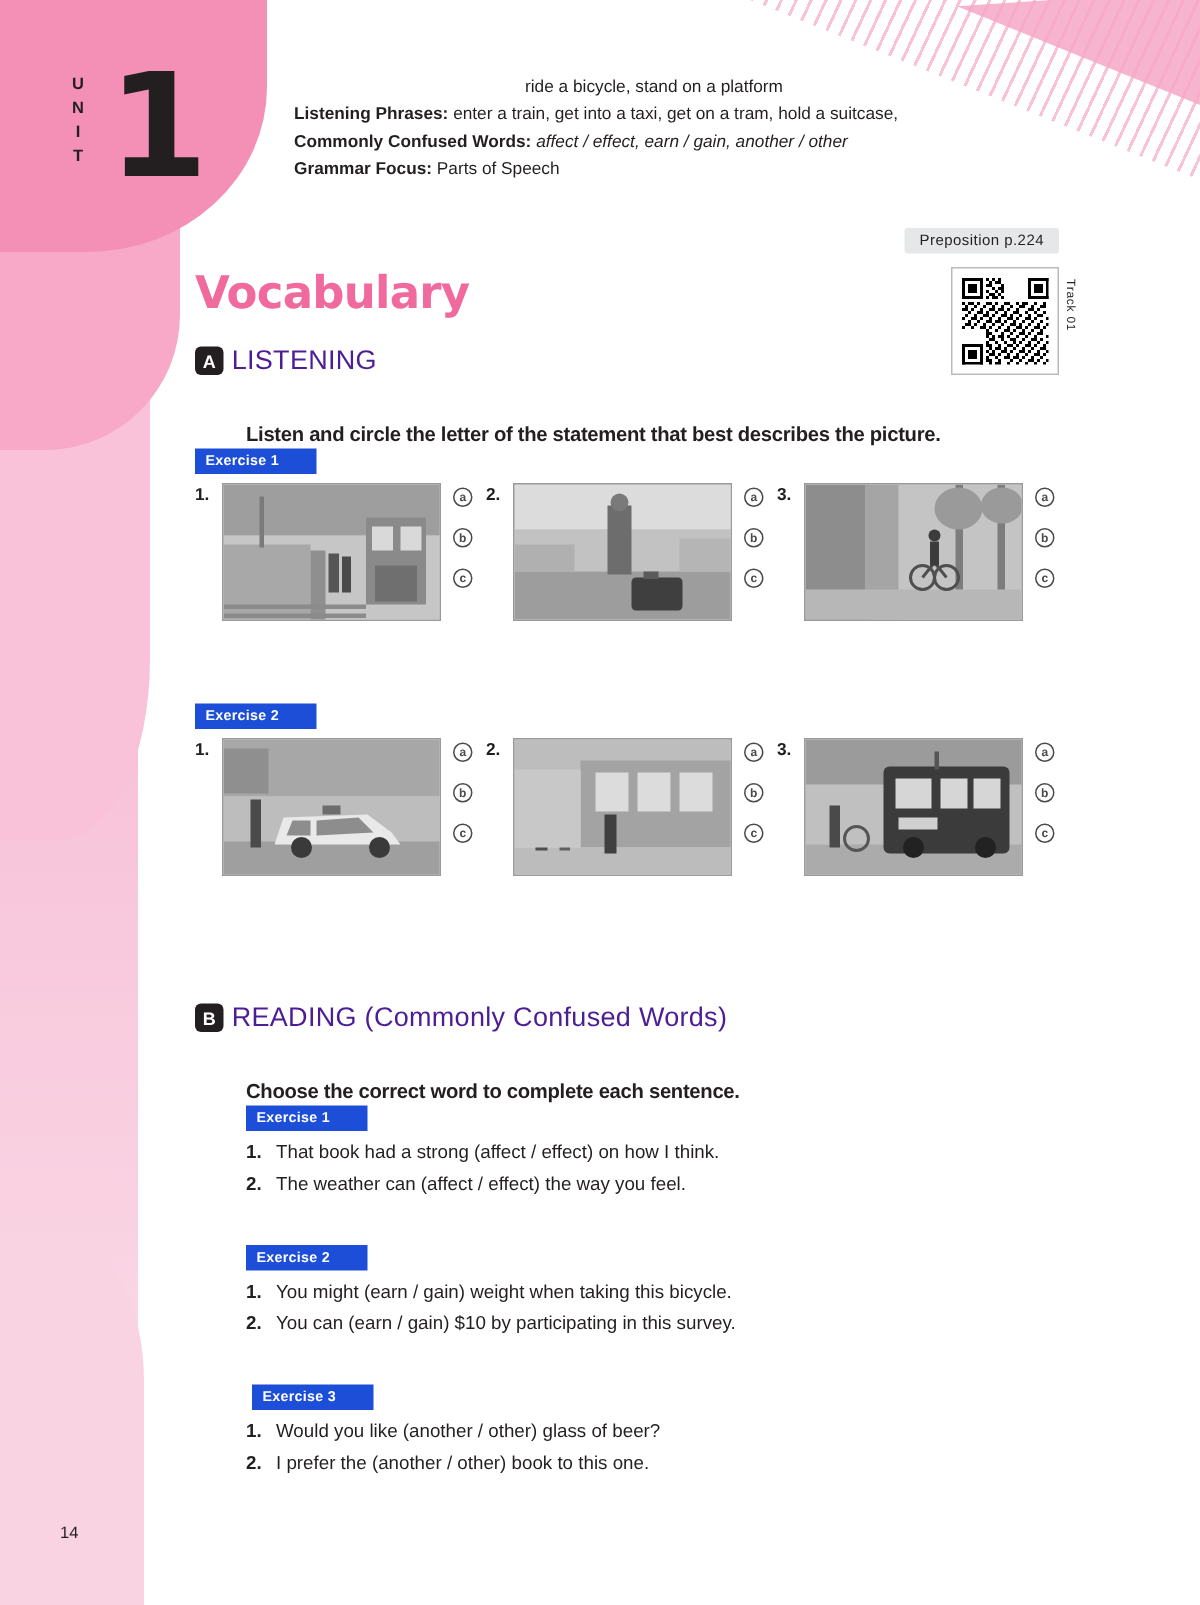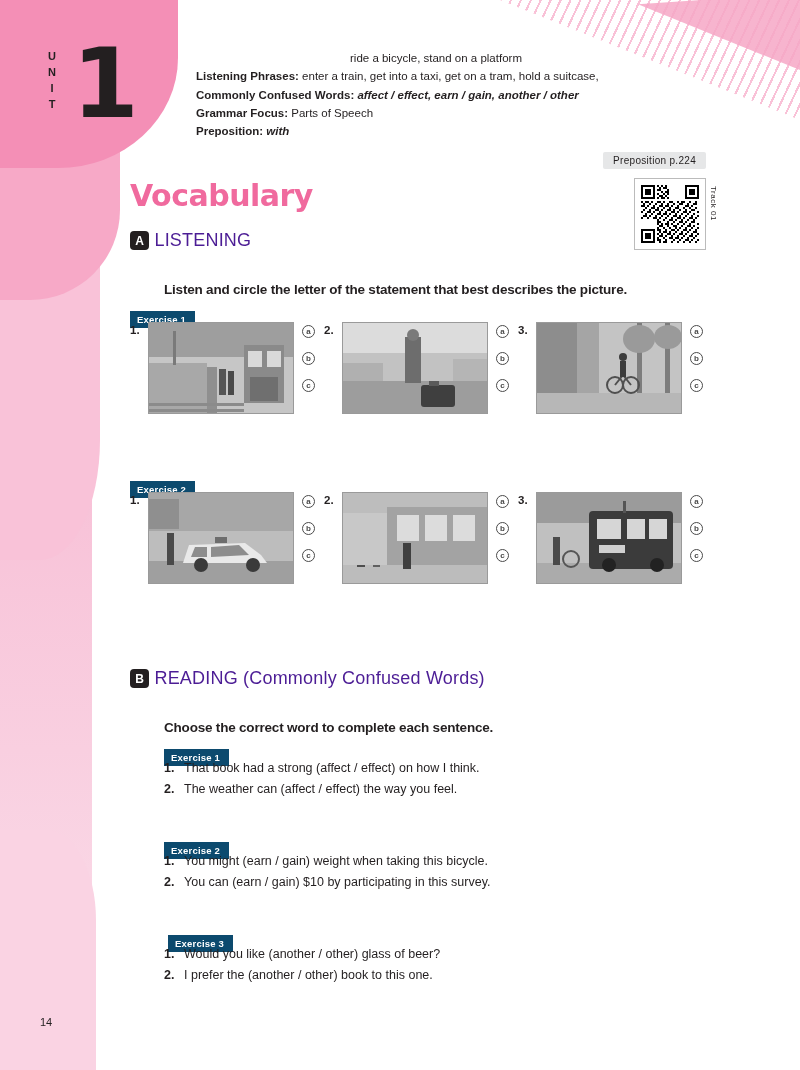--- a/index.html
+++ b/index.html
@@ -67,21 +67,21 @@
   }
 
   
   .header-info {
     position:absolute; left:196px; top:50px; width:480px;
     font-size:11.5px; line-height:1.5; color:#231f20;
   }
   .header-info .lbl { font-weight:700; }
   .hi-row { margin-bottom:1px; }
   .hi-row.indent { text-align:center; }
-  .ital { font-style:italic;font-weight:bold; }
+  .ital { font-style:italic; }
 
   
   .transcripts {
     position:absolute; right:94px; top:152px;
     background:#e6e7e8; color:#231f20;
     font-size:10px; padding:3px 10px; border-radius:2px;
     letter-spacing:.3px;
   }
 
   
@@ -114,22 +114,22 @@
     display:inline-block; margin-left:1px; font-size:18px; color:#4c1d95;
     font-weight:400; vertical-align:middle; letter-spacing:.2px;
   }
   .instruction {
     position:absolute; left:164px; font-size:13.5px; font-weight:700;
     color:#231f20; letter-spacing:-.2px;margin-top:21px;
   }
 
   .ex-tag {
     position:absolute;
-    background:#0c4a6e; color:#fff; font-size:9.5px; font-weight:700;
-    padding:3px 9px 3px 7px; letter-spacing:.2px;margin-top:12px;
+    background:#1d4ed8; color:#fff; font-size:9.5px; font-weight:700;
+    padding:3px 25px 3px 7px; letter-spacing:.2px;
   }
 
   
   .pic-row { position:absolute; left:130px; width:620px; height:110px; }
   .pic-item { position:absolute; top:0; }
   .pic-num {
     position:absolute; left:0; top:2px; font-size:11.5px; font-weight:700;
   }
   .pic-frame {
     position:absolute; left:18px; top:0; width:146px; height:92px;
@@ -177,24 +177,20 @@
     <span class="lbl">Listening Phrases:</span>
     <span>enter a train, get into a taxi, get on a tram, hold a suitcase,</span>
   </div>
   <div class="hi-row">
     <span class="lbl">Commonly Confused Words:</span>
     <span class="ital">affect / effect, earn / gain, another / other</span>
   </div>
   <div class="hi-row">
     <span class="lbl">Grammar Focus:</span>
     <span>Parts of Speech</span>
-  </div>
-  <div class="hi-row">
-    <span class="lbl">Preposition:</span>
-    <span class="ital">with</span>
   </div>
 </div>
 
 <div class="transcripts">Preposition p.224</div>
 <div class="qr-box">
   <svg width="58" height="58" viewBox="0 0 29 29" shape-rendering="crispEdges">
     <rect width="29" height="29" fill="#fff"></rect>
     <g fill="#000">
       <rect x="0" y="0" width="7" height="1"></rect>
         <rect x="0" y="6" width="7" height="1"></rect>

